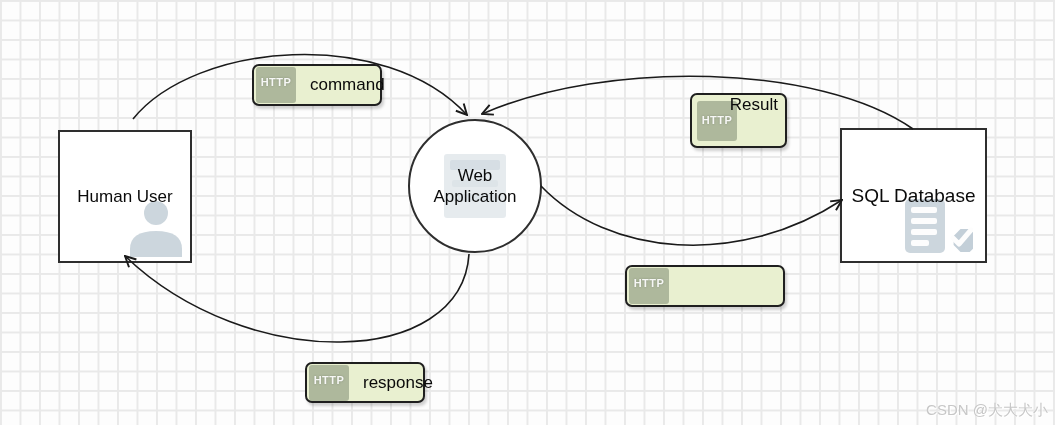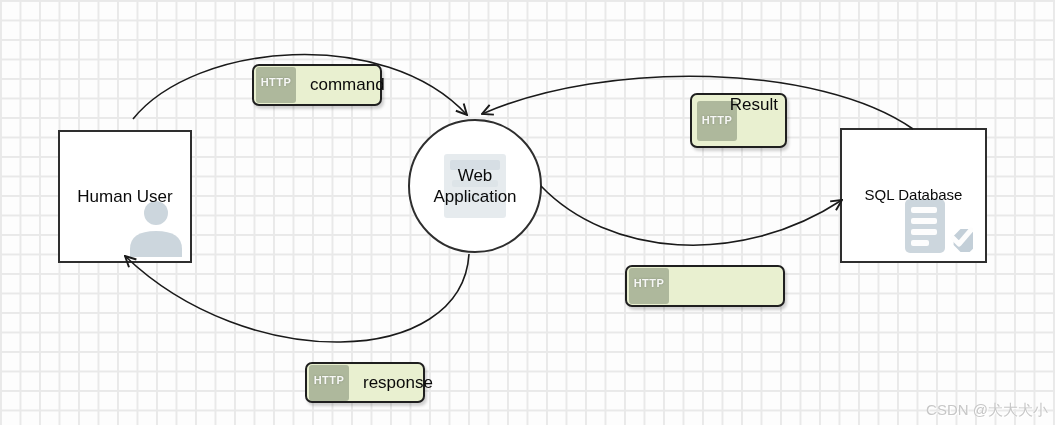--- a/index.html
+++ b/index.html
@@ -39,21 +39,21 @@
     line-height: 1.25;
   }
   .node-human { left: 58px; top: 119px; width: 134px; height: 133px; margin-top: 11px; }
   .node-webapp {
     left: 408px; top: 119px; width: 134px; height: 134px;
     border-radius: 50%;
     border-width: 2px;
     justify-content: center;
   }
   .node-sql { left: 840px; top: 128px; width: 147px; height: 135px; }
-  .node-sql .node-label { font-size: 15px; }
+  .node-sql .node-label { font-size: 19px; }
   .node-webapp .node-label { width: 112px; }
 
   
   .ghost { position: absolute; z-index: 1; }
   .person-icon { right: 2px; bottom: 4px; width: 68px; height: 56px; }
   .db-icon { right: 12px; bottom: 4px; width: 72px; height: 58px; }
   .webapp-icon {
     left: 50%; top: 50%;
     width: 62px; height: 64px;
     transform: translate(-50%, -50%);

